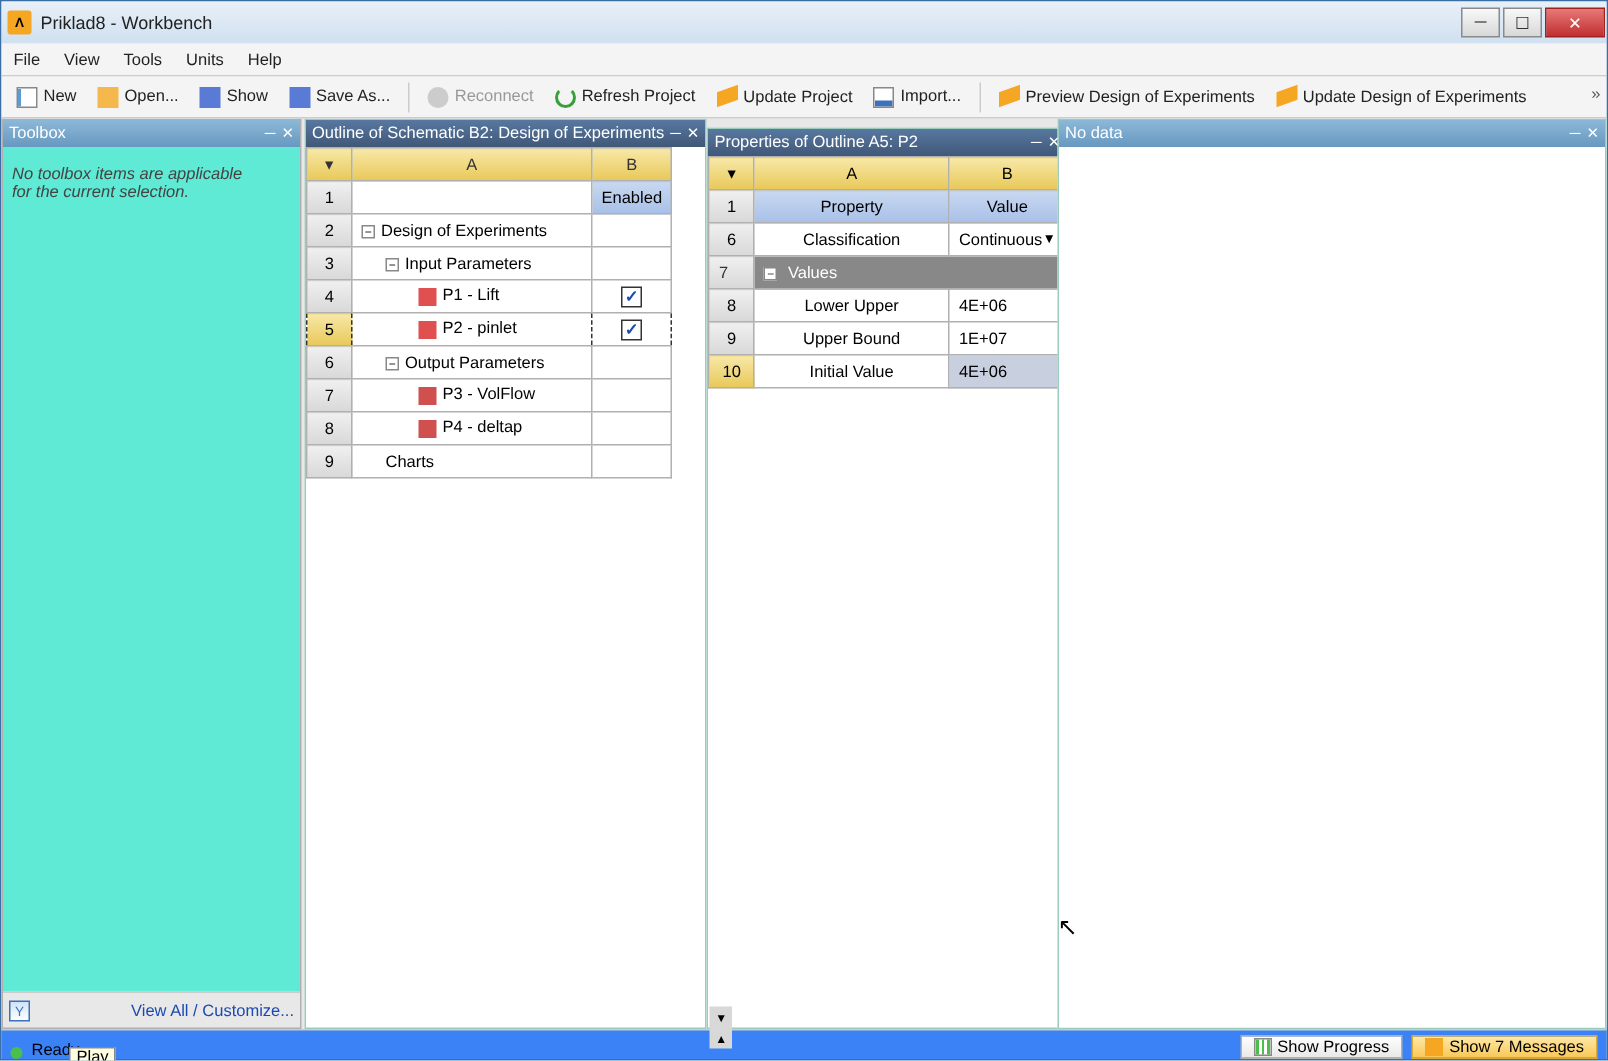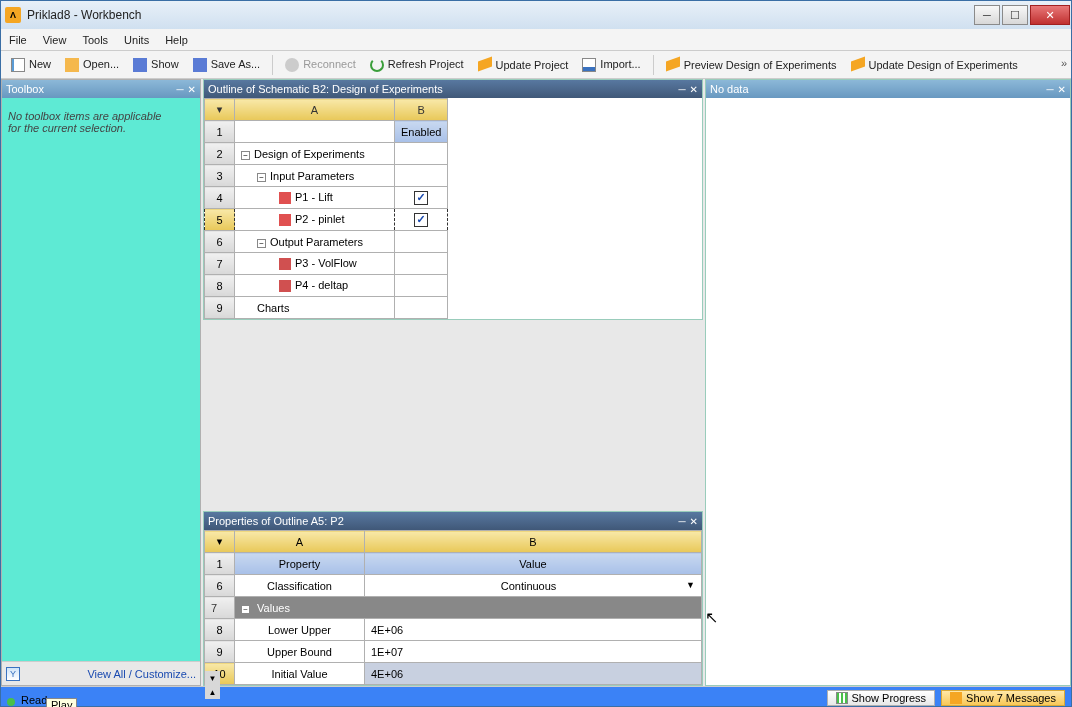--- a/index.html
+++ b/index.html
@@ -37,39 +37,39 @@
 .panel-hdr.dark { background: linear-gradient(#5878a0,#405878); }
 .panel-hdr .pmin,.panel-hdr .pclose { margin-left:4px; font-size:10px; cursor:default; }
 .panel-hdr .spacer { flex:1; }
 
 .toolbox { width:200px; border:1px solid #b0b0b0; display:flex; flex-direction:column; }
 .toolbox-body { flex:1; background:#5eead4; padding:12px 6px; text-align:left; color:#444;font-style:italic; }
 .toolbox-foot { height:24px; border-top:1px solid #ccc; display:flex; align-items:center; padding:0 4px; gap:4px; }
 .toolbox-foot .filter { width:14px; height:14px; border:1px solid #3a72c0; background:linear-gradient(#cfe4f8,#fff); display:flex;align-items:center;justify-content:center;color:#3a72c0;font-size:9px; }
 .toolbox-foot a { color:#1a4ab0; margin-left:auto; }
 
-.midcol { flex:0 0 500px; display:flex; flex-direction:column; margin-left:2px; }
+.midcol { flex:0 0 500px; display:flex; margin-left:2px; }
 .rightcol { flex:1; display:flex; flex-direction:column; margin-left:2px; }
 
 .outline-body { background:#fff; }
 table.grid { border-collapse:collapse; width:auto; }
 table.grid th, table.grid td { border:1px solid #b0b0b0; height:22px; font-size:11px; text-align:center; padding:0 6px; }
 table.grid th { background:linear-gradient(#f8e8a8,#e8c858); color:#333; font-weight:normal; }
 table.grid .rowhdr { background:linear-gradient(#f0f0f0,#d8d8d8); width:30px; }
 table.grid .rowhdr.sel { background:linear-gradient(#f8e8a8,#e8c858); }
 table.grid td.treecell { text-align:left; position:relative; }
 table.grid td.enabled-hdr { background:linear-gradient(#c8d8f0,#a8c0e8); font-weight:normal; }
 .tree-toggle { display:inline-block; width:9px; height:9px; border:1px solid #888; font-size:8px; line-height:8px; text-align:center; margin-right:4px; background:#fff; }
 .picon { display:inline-block; width:12px; height:12px; margin-right:4px; vertical-align:middle; }
 .picon.in { background:#e05050; }
 .picon.out { background:#d05050; position:relative; }
 .chk { width:14px; height:14px; border:1px solid #333; background:#fff; display:inline-flex; align-items:center; justify-content:center; font-size:11px; color:#1a4ab0; font-weight:bold; }
 .row5 td { border:1px dashed #333 !important; }
 
-.props { margin-top:18px; display:flex; }
+.props { margin-top:6px; display:flex; }
 .props-table-wrap { flex:1; }
 table.pg { border-collapse:collapse; width:100%; }
 table.pg th, table.pg td { border:1px solid #b0b0b0; height:22px; font-size:11px; padding:0 6px; }
 table.pg th { background:linear-gradient(#f8e8a8,#e8c858); font-weight:normal; }
 table.pg .rowhdr { background:linear-gradient(#f0f0f0,#d8d8d8); width:30px; text-align:center; }
 table.pg .rowhdr.sel { background:linear-gradient(#f8e8a8,#e8c858); }
 table.pg .prophdr { background:linear-gradient(#c8d8f0,#a8c0e8); text-align:center; }
 table.pg .grouprow td { background:#888; color:#fff; text-align:left; }
 table.pg td.valcell { text-align:left; }
 table.pg td.propcell { text-align:center; }

